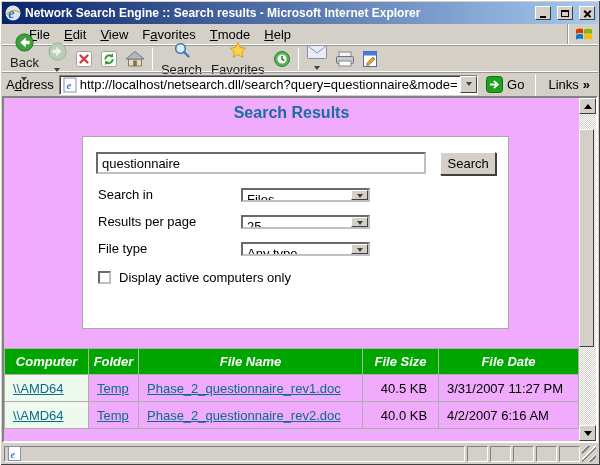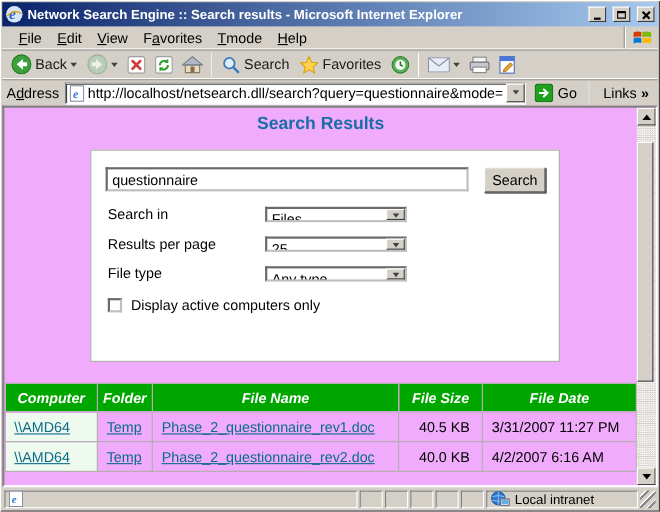--- a/index.html
+++ b/index.html
@@ -32,27 +32,27 @@
     border:1px solid;border-color:#fff #404040 #404040 #fff;
     display:flex;align-items:center;justify-content:center;margin-left:2px;position:relative;}
   .glyph-min{width:6px;height:2px;background:#000;margin-top:7px;}
   .glyph-max{width:8px;height:7px;border:1px solid #000;border-top-width:2px;}
   .glyph-x{position:relative;width:9px;height:9px;}
   .glyph-x::before,.glyph-x::after{content:"";position:absolute;left:0;top:4px;width:9px;height:1.6px;background:#000;}
   .glyph-x::before{transform:rotate(45deg);}
   .glyph-x::after{transform:rotate(-45deg);}
   
   .menubar{height:21px;flex:0 0 21px;display:flex;align-items:stretch;border-bottom:1px solid #ffffff;}
-  .menus{display:flex;align-items:center;padding-left:8px;}
+  .menus{display:flex;align-items:center;padding-left:20px;}
   .menu-item{padding:2px 7px;font-size:13px;color:#000;}
   .accel{text-decoration:underline;}
   .flagbox{margin-left:auto;display:flex;align-items:center;padding:0 4px 0 6px;border-left:1px solid #9a9691;box-shadow:inset 1px 0 0 #ffffff;}
   
   .toolbar{height:27px;flex:0 0 27px;display:flex;align-items:center;padding-left:4px;border-top:1px solid #9a9691;border-bottom:1px solid #ffffff;gap:1px;}
-  .tb-btn{display:flex;align-items:center;gap:3px;padding:1px 4px;font-size:13px;color:#1a1a1a;}
+  .tb-btn{display:flex;align-items:center;gap:3px;padding:1px 4px;font-size:13px;color:#1a1a1a;flex-direction:column;}
   .tb-ico{display:flex;align-items:center;justify-content:center;padding:1px 3px;}
   .chev-down{width:0;height:0;border:3px solid transparent;border-top:4px solid #404040;margin-top:4px;}
   .tb-sep{width:1px;height:22px;background:#9a9691;border-right:1px solid #fff;margin:0 3px;}
   
   .addressbar{height:24px;flex:0 0 24px;display:flex;align-items:center;gap:5px;padding:0 4px;border-top:1px solid #9a9691;}
   .addr-label{font-size:13px;}
   .addr-combo{flex:1;height:20px;background:#fff;border:1px solid;border-color:#808080 #fff #fff #808080;box-shadow:inset 1px 1px 0 #404040;display:flex;align-items:center;padding-left:3px;gap:3px;}
   .addr-combo input{border:none;outline:none;flex:1;font-size:13px;font-family:"Liberation Sans",sans-serif;padding:0;height:15px;min-width:0;background:transparent;}
   .combo-btn{width:17px;height:17px;background:var(--chrome);border:1px solid;border-color:#fff #404040 #404040 #fff;display:flex;align-items:center;justify-content:center;flex:0 0 17px;}
   .combo-btn .chev-down{margin-top:1px;}
@@ -381,27 +381,16 @@
             <rect x="0.5" y="0.5" width="12" height="14" fill="#fff" stroke="#8890a8"></rect>
             <text x="2.6" y="11.5" font-size="10" font-style="italic" font-weight="bold" fill="#3a7ad8" font-family="Liberation Serif, serif">e</text>
           </svg>
         </span>
     </span>
     <span class="pane pane-mini"></span>
     <span class="pane pane-mini"></span>
     <span class="pane pane-mini"></span>
     <span class="pane pane-mini"></span>
     <span class="pane pane-mini"></span>
-    <span class="pane pane-zone">
-      <span>
-          <svg width="18" height="15">
-            <circle cx="7" cy="7" r="6" fill="#2e7ad0" stroke="#1a5aa8"></circle>
-            <path d="M1.5 5.5 Q7 3.5 12.5 5.5 M1.5 8.8 Q7 10.8 12.5 8.8 M7 1 L7 13" stroke="#9cc8f0" fill="none" stroke-width="0.8"></path>
-            <rect x="9" y="7.5" width="8" height="6" rx="0.5" fill="#d8d8e0" stroke="#707080"></rect>
-            <rect x="10" y="8.5" width="6" height="3.6" fill="#58b0e8"></rect>
-          </svg>
-        </span>
-      <span>Local intranet</span>
-    </span>
     <span class="grip"></span>
   </div>
 
 </div>
 
 </body></html>

